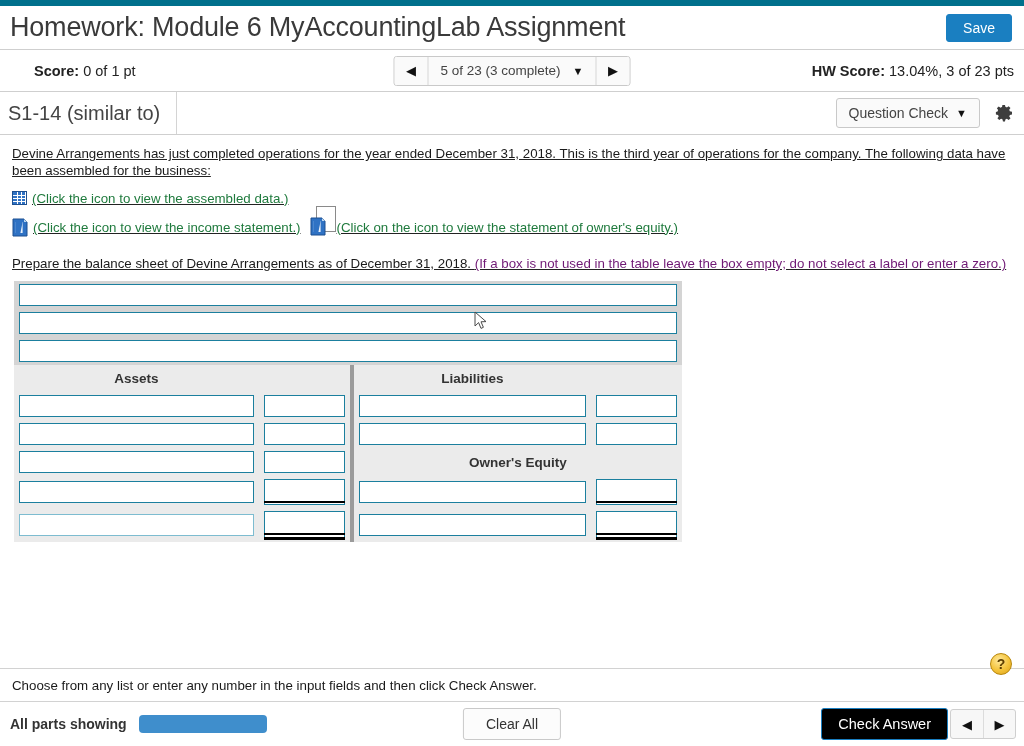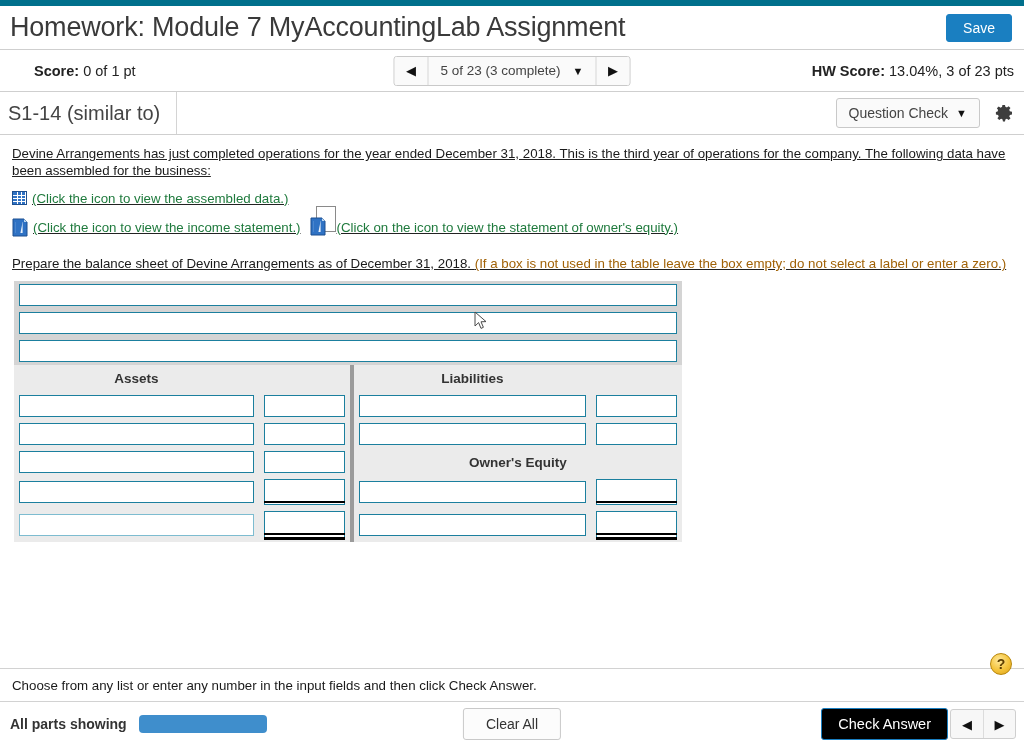--- a/index.html
+++ b/index.html
@@ -167,21 +167,21 @@
   }
   .icon-stack { position: relative; display: inline-block; width: 30px; height: 30px; flex:0 0 auto;}
   .icon-stack .paper {
     position: absolute; left: 9px; top: -6px;
     width: 20px; height: 26px;
     background: #fff; border: 1px solid #8a8a8a;
   }
   .icon-stack .book-icon { position: absolute; left: 3px; top: 5px; }
 
   .q-prompt { font-size: 13.3px; color: #1a1a1a; margin-top: 14px; }
-  .green { color: #a16207; }
+  .green { color: #701a75; }
 
   
   .bs-wrap { position: absolute; left: 14px; top: 281px; width: 668px; }
   .bs-table { width: 100%; border-collapse: collapse; }
   .bs-table td { padding: 0; }
   .band-cell { background: #d4d4d4; padding: 3px 5px 3px 5px !important; }
   .grey-cell { background: #ebebeb; }
   .pad-cell { padding: 3px 5px !important; }
 
   .inp {
@@ -268,21 +268,21 @@
   .bot-nav div + div { border-left: 1px solid #dcdcdc; }
 </style>
 </head>
 <body>
 
 <div id="app">
 
   <div class="top-stripe"></div>
 
   <div class="title-bar">
-    <div class="title-text">Homework: Module 7 MyAccountingLab Assignment</div>
+    <div class="title-text">Homework: Module 6 MyAccountingLab Assignment</div>
     <button class="save-btn">Save</button>
   </div>
 
   <div class="score-bar">
     <div class="score-left">
       <b>Score:</b>
       <span>0 of 1 pt</span>
     </div>
 
     <div class="qnav">

